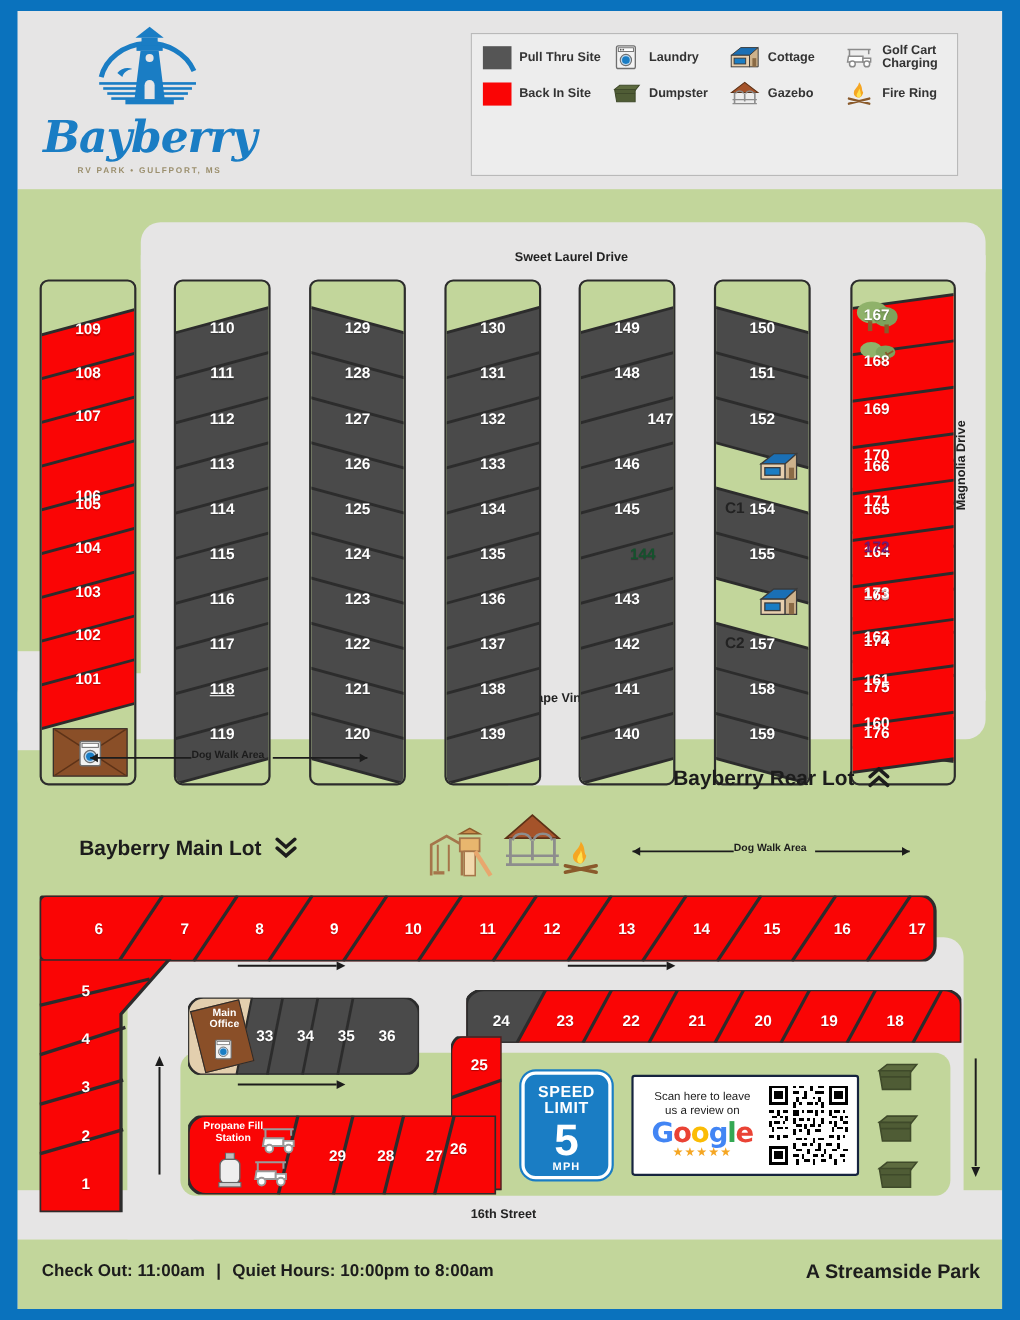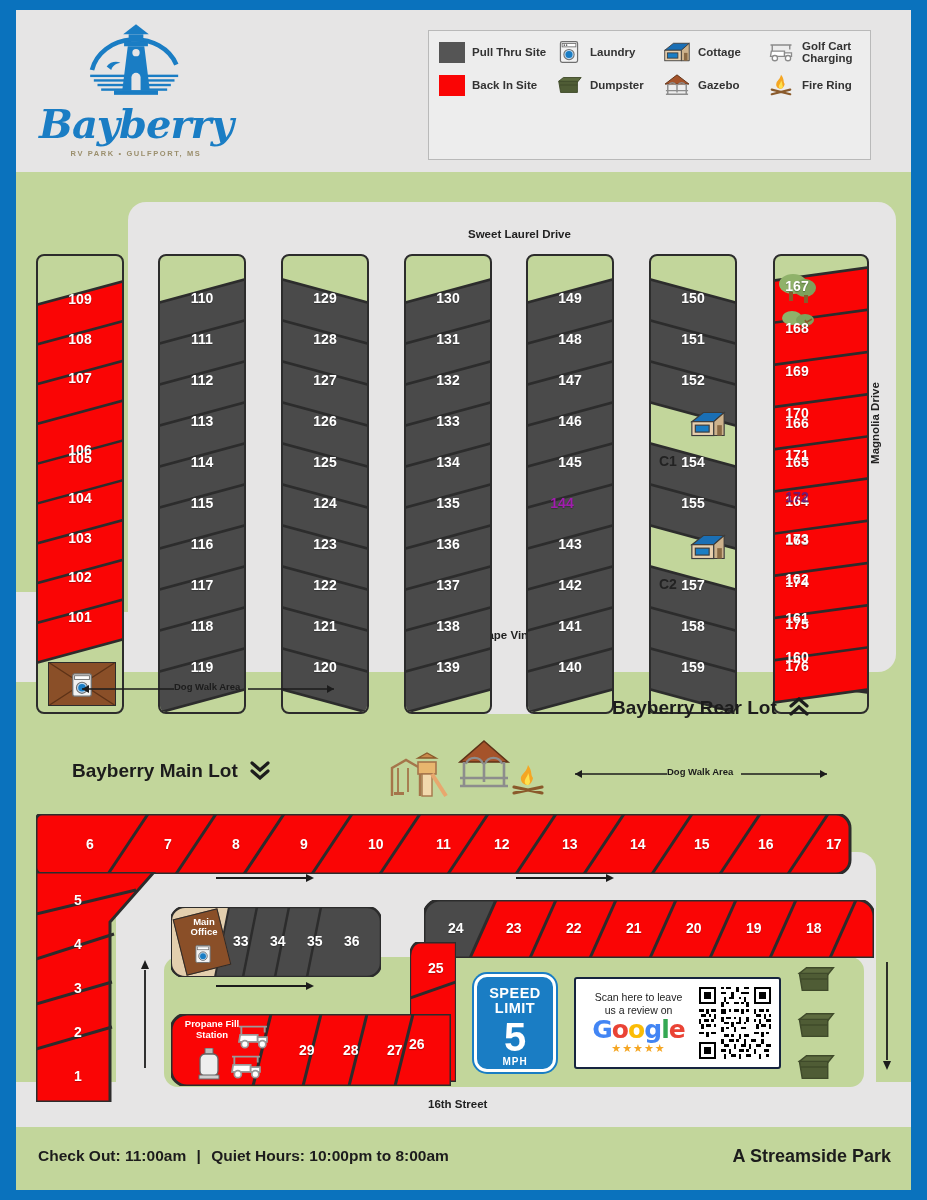--- a/index.html
+++ b/index.html
@@ -280,21 +280,21 @@
             <path d="M-6 458 L90 432" stroke="#2c2c2c" stroke-width="2.6" fill="none"></path>
           </svg>
           <div class="site-num " style="left:0px;top:33.5px;width:84px;text-align:center;color:#fff;">110</div>
           <div class="site-num " style="left:0px;top:74.5px;width:84px;text-align:center;color:#fff;">111</div>
           <div class="site-num " style="left:0px;top:115.5px;width:84px;text-align:center;color:#fff;">112</div>
           <div class="site-num " style="left:0px;top:156.5px;width:84px;text-align:center;color:#fff;">113</div>
           <div class="site-num " style="left:0px;top:197.5px;width:84px;text-align:center;color:#fff;">114</div>
           <div class="site-num " style="left:0px;top:238.5px;width:84px;text-align:center;color:#fff;">115</div>
           <div class="site-num " style="left:0px;top:279.5px;width:84px;text-align:center;color:#fff;">116</div>
           <div class="site-num " style="left:0px;top:320.5px;width:84px;text-align:center;color:#fff;">117</div>
-          <div class="site-num " style="left:0px;top:361.5px;width:84px;text-align:center;color:#fff;">118</div>
+          <div class="site-num " style="left:0px;top:361.5px;width:84px;text-align:center;color:#fff;text-decoration:underline;">118</div>
           <div class="site-num " style="left:0px;top:402.5px;width:84px;text-align:center;color:#fff;">119</div>
         </div>
       </div>
 
     <div class="col" style="left:265px; top:82px; width:88px; height:460px;">
         <div id="c2" style="position: absolute; left: 0px; top: 0px; width: 100%; height: 100%;">
           <svg viewBox="0 0 84 456" preserveAspectRatio="none" style="position:absolute;left:0;top:0;width:100%;height:100%;">
             <path d="M-6 22 L90 48 L90 89 L-6 63 Z" fill="#4a4a4a"></path>
             <path d="M-6 63 L90 89 L90 130 L-6 104 Z" fill="#4a4a4a"></path>
             <path d="M-6 104 L90 130 L90 171 L-6 145 Z" fill="#4a4a4a"></path>
@@ -388,24 +388,24 @@
             <path d="M-6 212 L90 186" stroke="#2c2c2c" stroke-width="2.6" fill="none"></path>
             <path d="M-6 253 L90 227" stroke="#2c2c2c" stroke-width="2.6" fill="none"></path>
             <path d="M-6 294 L90 268" stroke="#2c2c2c" stroke-width="2.6" fill="none"></path>
             <path d="M-6 335 L90 309" stroke="#2c2c2c" stroke-width="2.6" fill="none"></path>
             <path d="M-6 376 L90 350" stroke="#2c2c2c" stroke-width="2.6" fill="none"></path>
             <path d="M-6 417 L90 391" stroke="#2c2c2c" stroke-width="2.6" fill="none"></path>
             <path d="M-6 458 L90 432" stroke="#2c2c2c" stroke-width="2.6" fill="none"></path>
           </svg>
           <div class="site-num " style="left:0px;top:33.5px;width:84px;text-align:center;color:#fff;">149</div>
           <div class="site-num " style="left:0px;top:74.5px;width:84px;text-align:center;color:#fff;">148</div>
-          <div class="site-num " style="left:0px;top:115.5px;width:84px;text-align:center;color:#fff;">147</div>
+          <div class="site-num " style="left:0px;top:115.5px;width:84px;text-align:right;color:#fff;">147</div>
           <div class="site-num " style="left:0px;top:156.5px;width:84px;text-align:center;color:#fff;">146</div>
           <div class="site-num " style="left:0px;top:197.5px;width:84px;text-align:center;color:#fff;">145</div>
-          <div class="site-num " style="left:0px;top:238.5px;width:68px;text-align:center;color:#a21caf;">144</div>
+          <div class="site-num " style="left:0px;top:238.5px;width:68px;text-align:right;color:#14532d;">144</div>
           <div class="site-num " style="left:0px;top:279.5px;width:84px;text-align:center;color:#fff;">143</div>
           <div class="site-num " style="left:0px;top:320.5px;width:84px;text-align:center;color:#fff;">142</div>
           <div class="site-num " style="left:0px;top:361.5px;width:84px;text-align:center;color:#fff;">141</div>
           <div class="site-num " style="left:0px;top:402.5px;width:84px;text-align:center;color:#fff;">140</div>
         </div>
       </div>
 
     <div class="col" style="left:633px; top:82px; width:88px; height:460px;">
         <div id="c5" style="position: absolute; left: 0px; top: 0px; width: 100%; height: 100%;">
           <svg viewBox="0 0 84 456" preserveAspectRatio="none" style="position:absolute;left:0;top:0;width:100%;height:100%;">
@@ -666,21 +666,21 @@
         <circle cx="14" cy="17" r="4.1" fill="#1a7dc4"></circle>
       </svg>
       <div id="officerow" style="position: absolute; left: 0px; top: 0px; width: 100%; height: 100%;">
           <div class="site-num" style="left:62px;top:26px;">33</div>
           <div class="site-num" style="left:99px;top:26px;">34</div>
           <div class="site-num" style="left:136px;top:26px;">35</div>
           <div class="site-num" style="left:173px;top:26px;">36</div>
         </div>
     </div>
 
-    <div class="lot" style="left:408px; top:728px; width:450px; height:58px;text-decoration:underline;">
+    <div class="lot" style="left:408px; top:728px; width:450px; height:48px;text-decoration:underline;">
       <svg viewBox="0 0 450 58" style="width:100%;height:100%;" preserveAspectRatio="none">
         <path d="M16 0 H434 a16 16 0 0 1 16 16 V58 H0 V16 a16 16 0 0 1 16 -16z" fill="#fa0505" stroke="#2c2c2c" stroke-width="3"></path>
         <path d="M16 0 H72 L46 58 H0 V16 a16 16 0 0 1 16 -16z" fill="#4a4a4a" stroke="#2c2c2c" stroke-width="3"></path>
         <g stroke="#2c2c2c" stroke-width="3">
           <path d="M132 0 L106 58"></path>
             <path d="M192 0 L166 58"></path>
             <path d="M252 0 L226 58"></path>
           <path d="M312 0 L286 58"></path>
             <path d="M372 0 L346 58"></path>
             <path d="M432 0 L406 58"></path>

